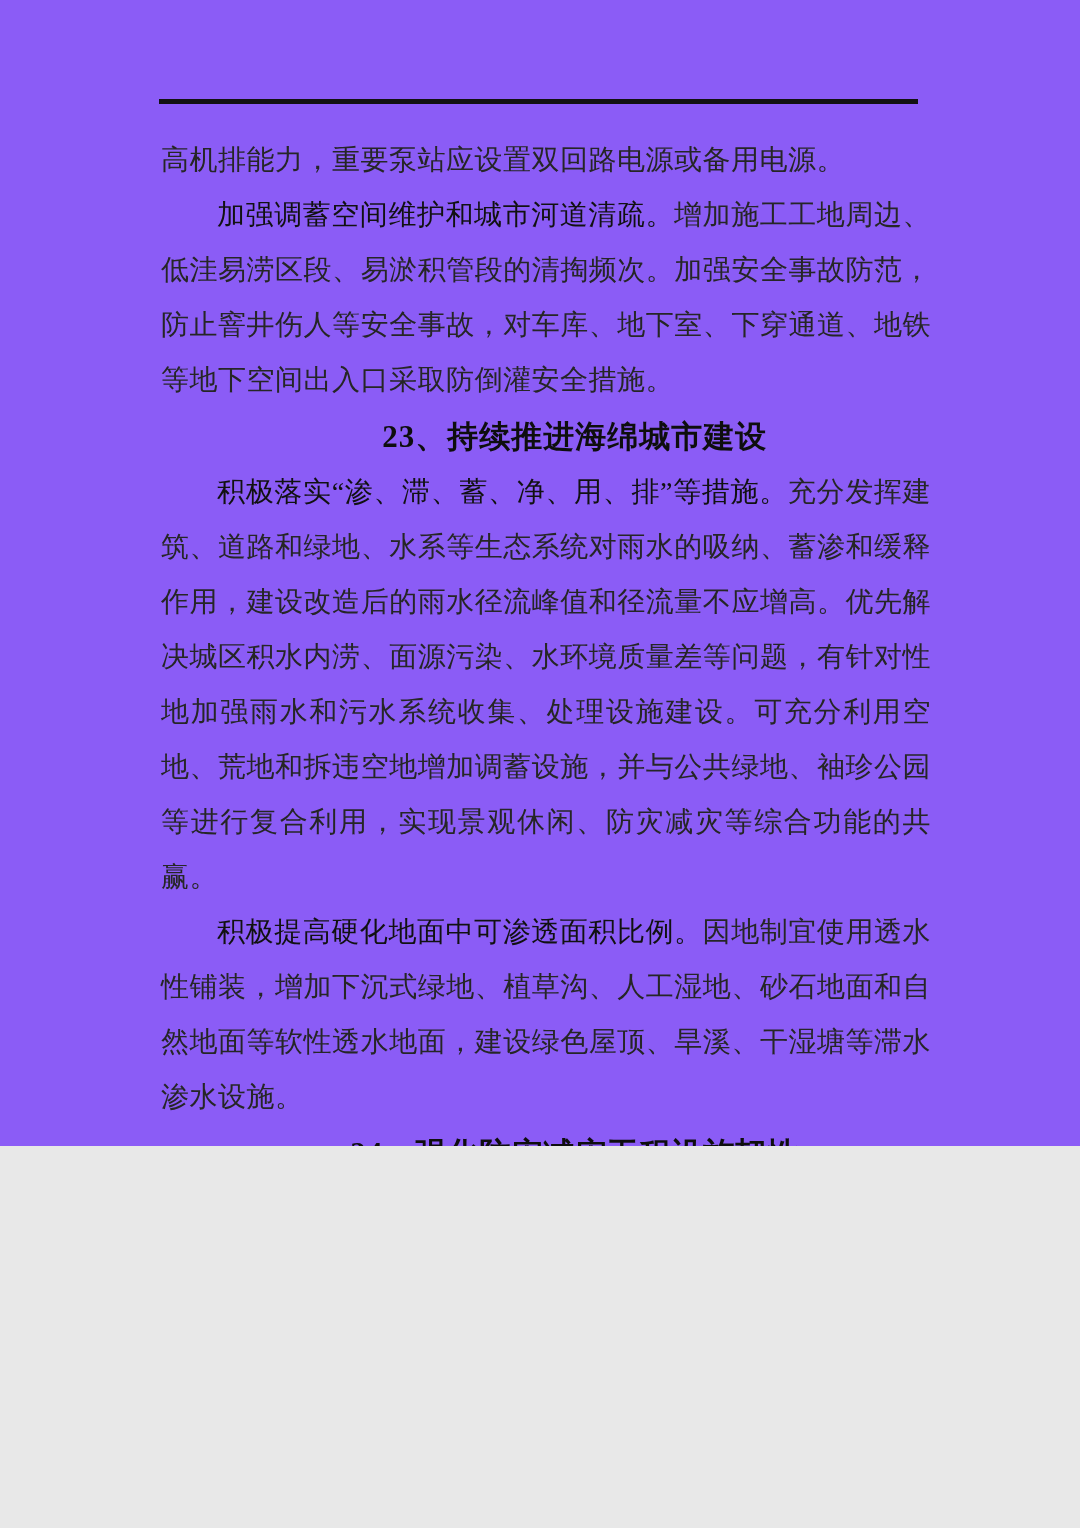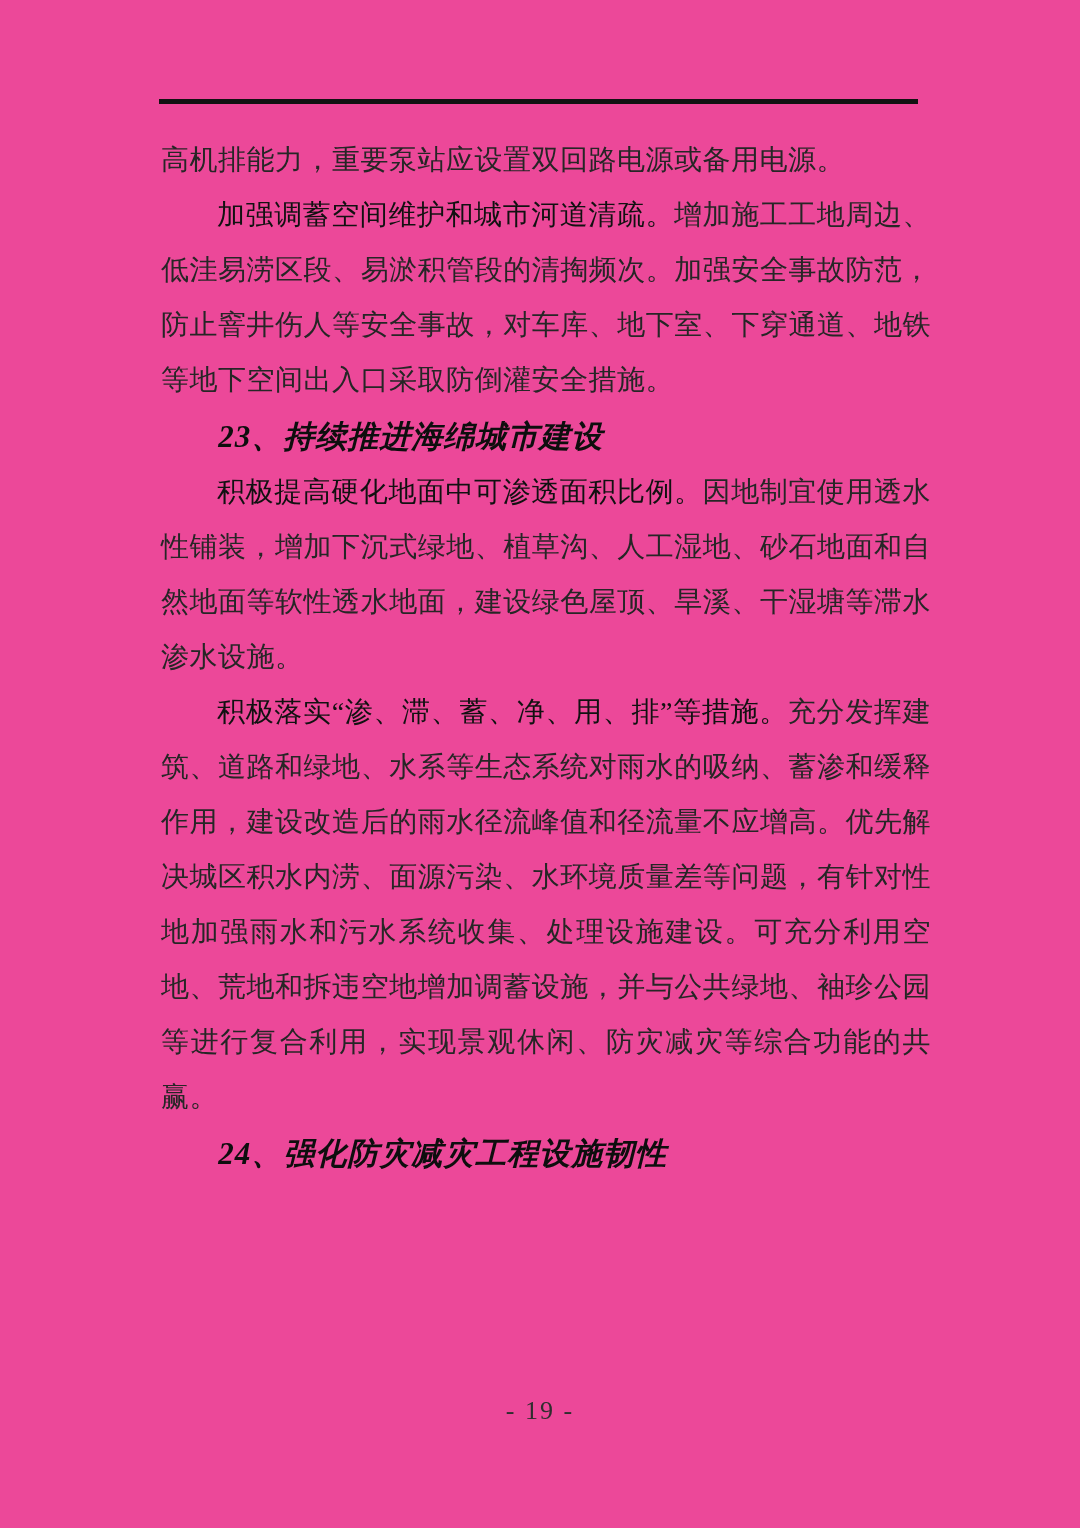--- a/index.html
+++ b/index.html
@@ -3,23 +3,23 @@
 <meta charset="utf-8">
 <style>
   html, body {
     margin: 0;
     padding: 0;
     background: #e8e8e8;
   }
   .page {
     position: relative;
     width: 1080px;
-    height: 1528px;
+    height: 1146px;
     margin: 0 auto;
-    background: #ec4899;
+    background: #8b5cf6;
     font-family: "Liberation Serif", "DejaVu Serif", serif;
     color: #262626;
     overflow: hidden;
   }
   .top-rule {
     position: absolute;
     left: 159px;
     top: 99px;
     width: 759px;
     height: 5px;
@@ -47,22 +47,21 @@
     color: #111111;
   }
   h2.heading {
     margin: 2px 0 0 0;
     font-size: 31px;
     line-height: 55px;
     font-weight: bold;
     color: #0e0e0e;
     text-indent: 1.85em;
     letter-spacing: 1px;
-    text-align: left;
-    font-style: italic;
+    text-align: center;
   }
   .footer {
     position: absolute;
     left: 0;
     width: 100%;
     top: 1396px;
     text-align: center;
     font-size: 26px;
     line-height: 30px;
     letter-spacing: 2px;
@@ -77,23 +76,23 @@
   <div class="top-rule"></div>
 
   <div class="content">
 
     <p class="para continuation"><span>高机排能力，重要泵站应设置双回路电源或备用电源。</span></p>
 
     <p class="para"><span class="lead">加强调蓄空间维护和城市河道清疏。</span><span>增加施工工地周边、低洼易涝区段、易淤积管段的清掏频次。加强安全事故防范，防止窨井伤人等安全事故，对车库、地下室、下穿通道、地铁等地下空间出入口采取防倒灌安全措施。</span></p>
 
     <h2 class="heading"><span>23、持续推进海绵城市建设</span></h2>
 
+    <p class="para"><span class="lead">积极落实“渗、滞、蓄、净、用、排”等措施。</span><span>充分发挥建筑、道路和绿地、水系等生态系统对雨水的吸纳、蓄渗和缓释作用，建设改造后的雨水径流峰值和径流量不应增高。优先解决城区积水内涝、面源污染、水环境质量差等问题，有针对性地加强雨水和污水系统收集、处理设施建设。可充分利用空地、荒地和拆违空地增加调蓄设施，并与公共绿地、袖珍公园等进行复合利用，实现景观休闲、防灾减灾等综合功能的共赢。</span></p>
+
     <p class="para"><span class="lead">积极提高硬化地面中可渗透面积比例。</span><span>因地制宜使用透水性铺装，增加下沉式绿地、植草沟、人工湿地、砂石地面和自然地面等软性透水地面，建设绿色屋顶、旱溪、干湿塘等滞水渗水设施。</span></p>
-
-    <p class="para"><span class="lead">积极落实“渗、滞、蓄、净、用、排”等措施。</span><span>充分发挥建筑、道路和绿地、水系等生态系统对雨水的吸纳、蓄渗和缓释作用，建设改造后的雨水径流峰值和径流量不应增高。优先解决城区积水内涝、面源污染、水环境质量差等问题，有针对性地加强雨水和污水系统收集、处理设施建设。可充分利用空地、荒地和拆违空地增加调蓄设施，并与公共绿地、袖珍公园等进行复合利用，实现景观休闲、防灾减灾等综合功能的共赢。</span></p>
 
     <h2 class="heading"><span>24、强化防灾减灾工程设施韧性</span></h2>
 
 
   </div>
 
   <div class="footer"><span>- 19 -</span></div>
 
 </div>
 

